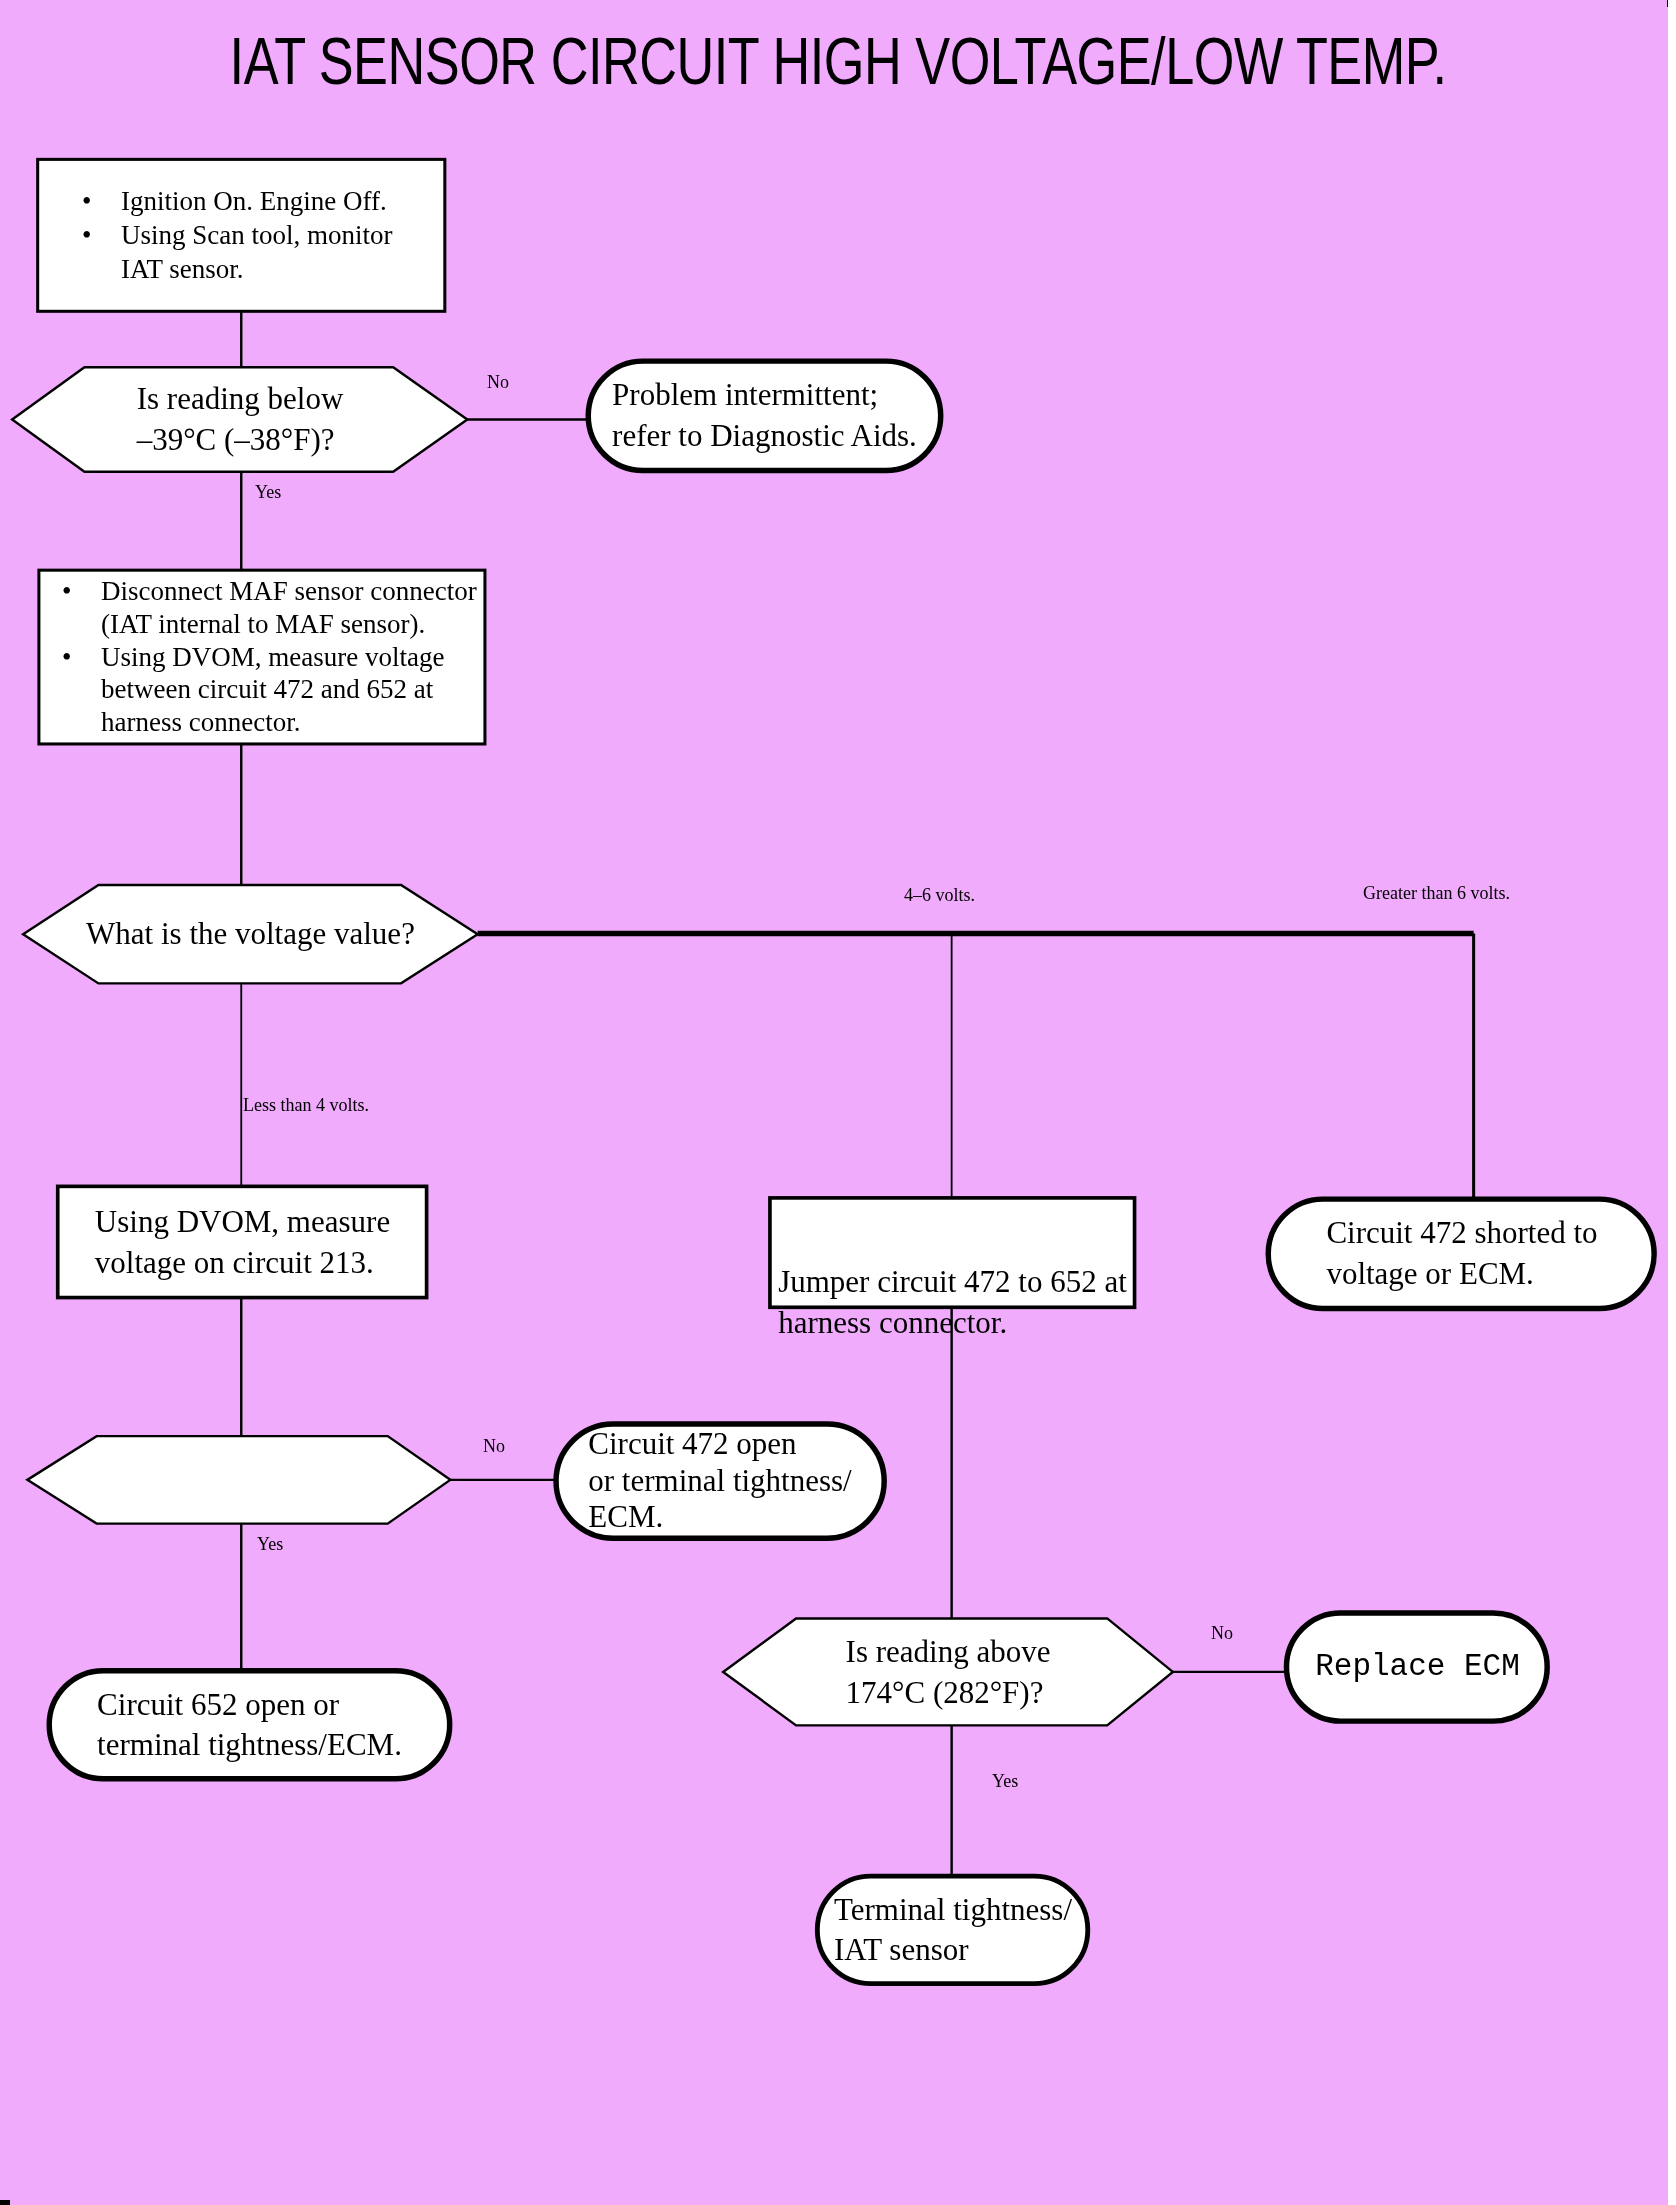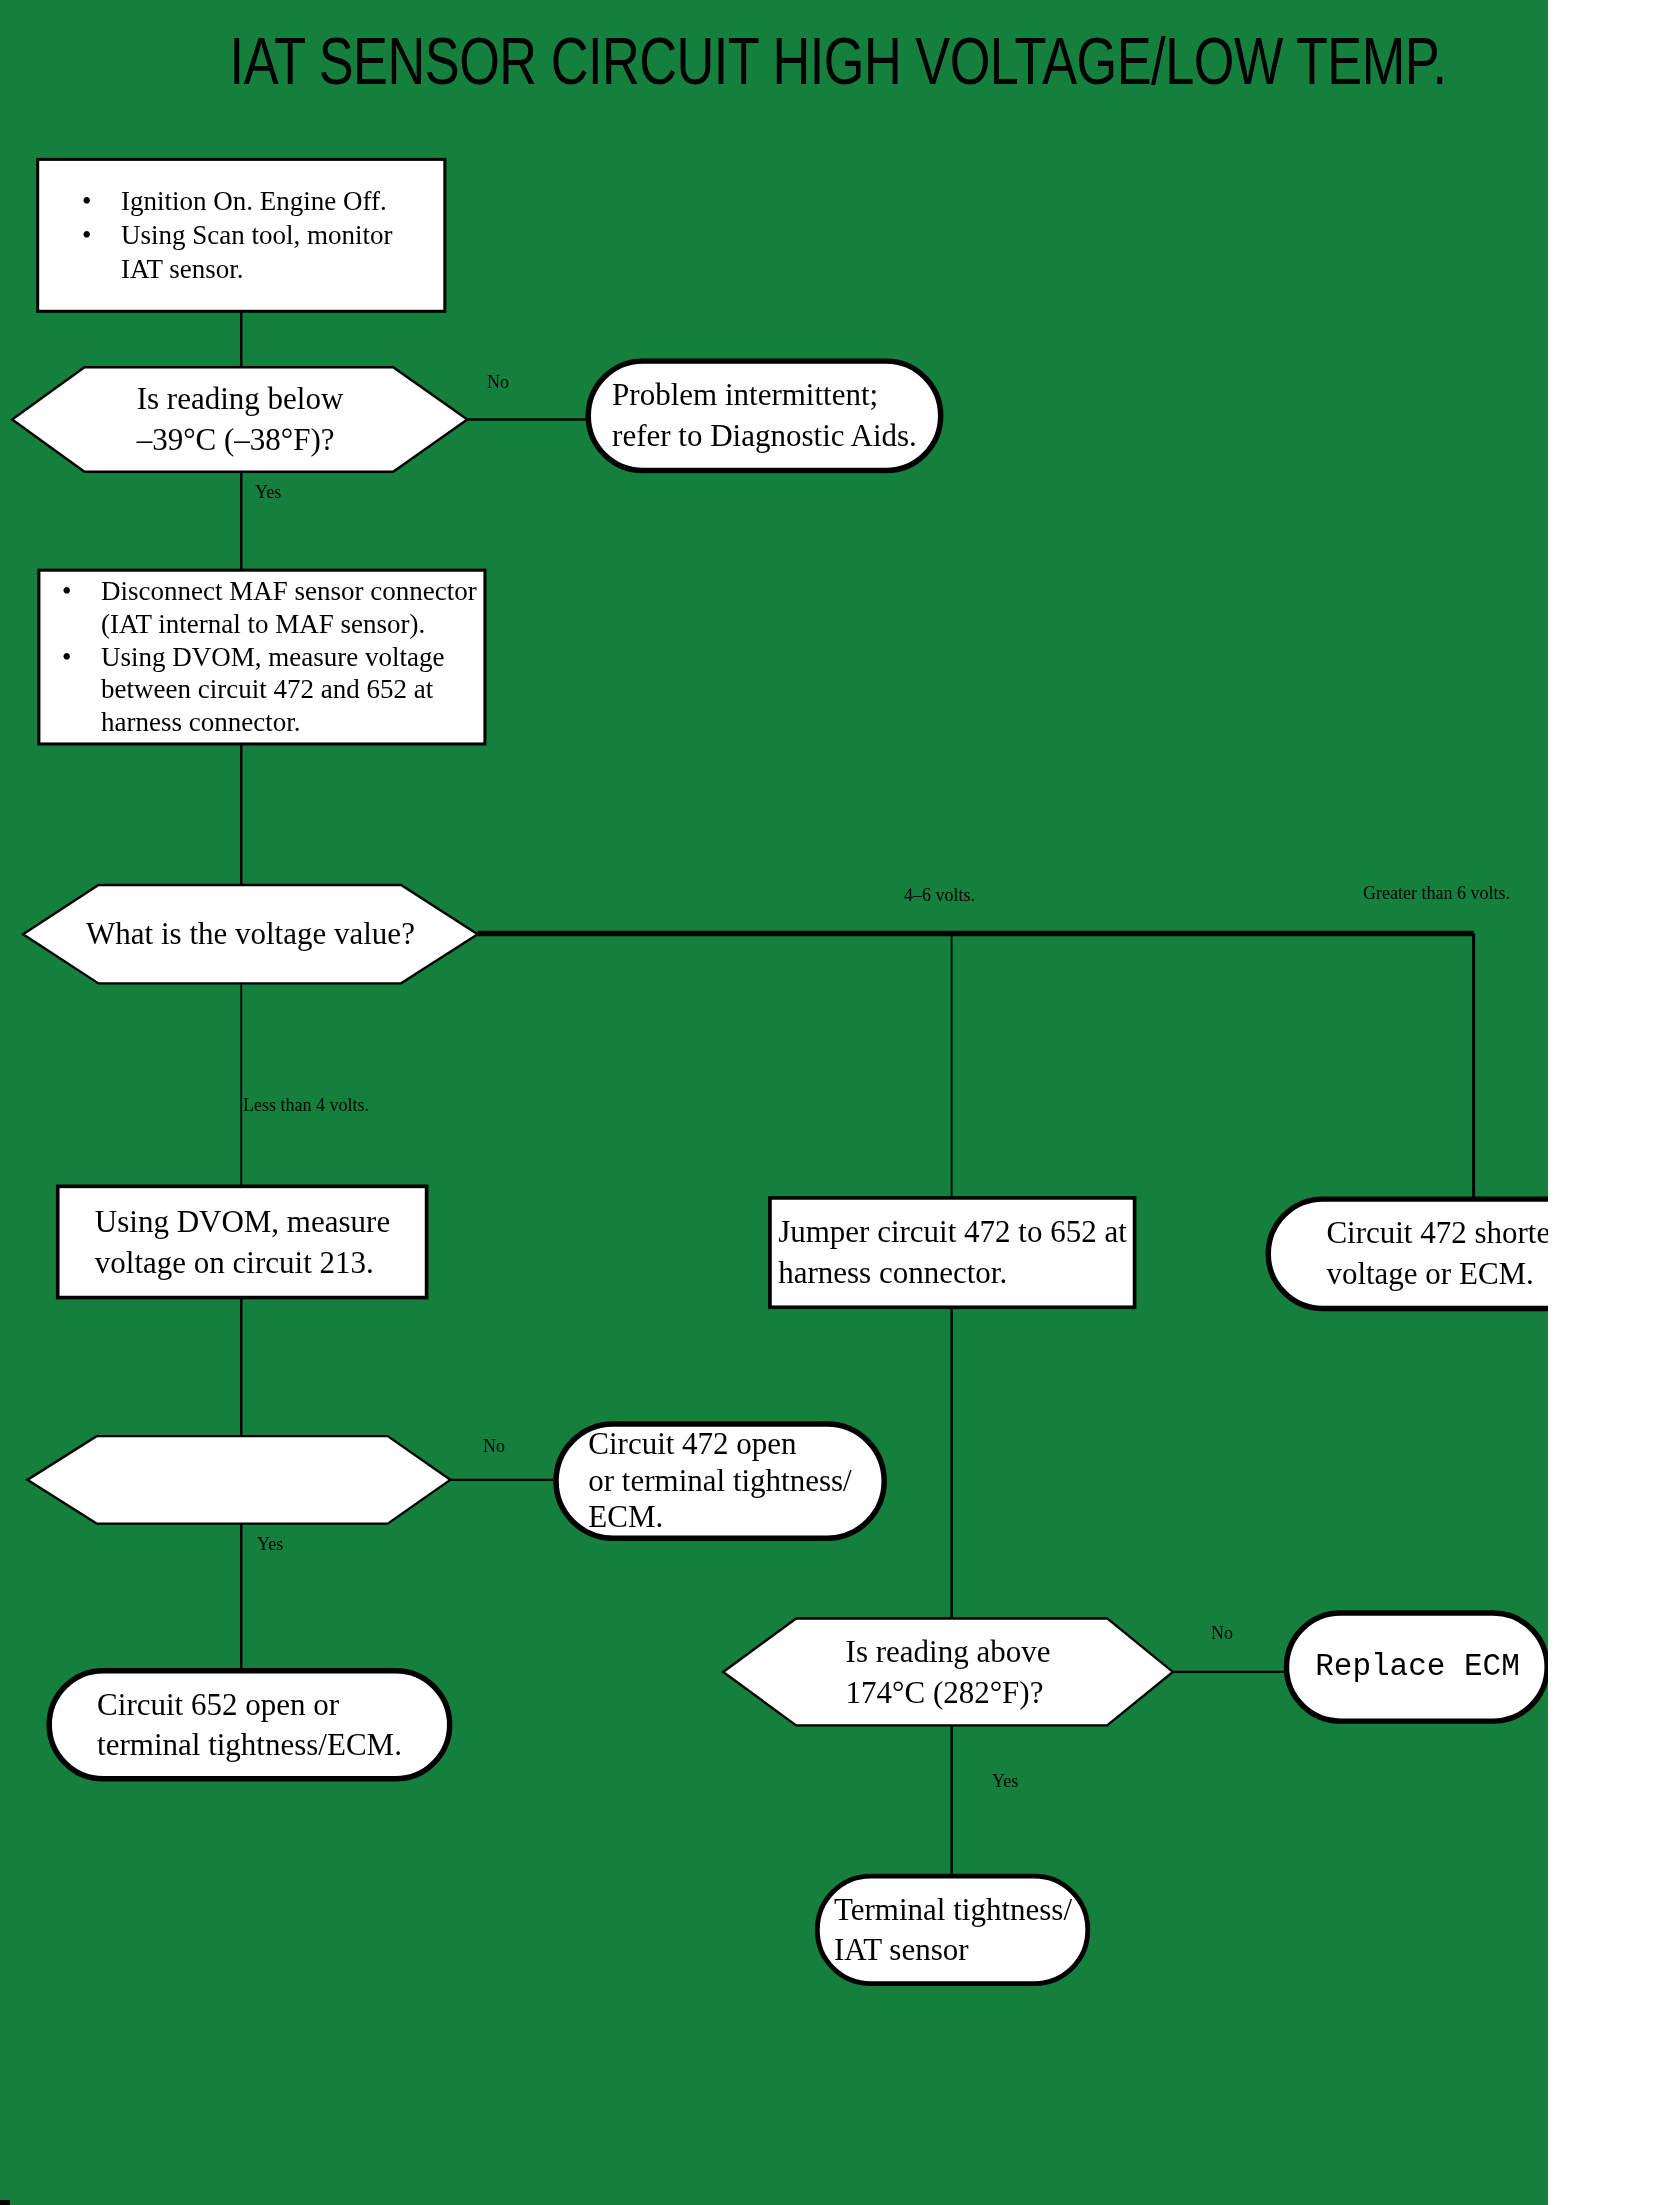--- a/index.html
+++ b/index.html
@@ -1,20 +1,20 @@
 <!DOCTYPE html>
 <html style="font-size:9.7px"><head>
 <meta charset="utf-8">
 <style>
   html,body{margin:0;padding:0;background:#ffffff;}
   .canvas{
     position:relative;
-    width:1548px;
+    width:1668px;
     height:2205px;
-    background:#15803d;
+    background:#f0abfc;
     font-family:"Liberation Serif", serif;
     color:#000;
     overflow:hidden;
   }
   svg.layer{position:absolute;left:0;top:0;width:1676px;height:2205px;}
   .page-title{
     position:absolute;left:0;top:22px;width:1676px;
     text-align:center;
     font-family:"Liberation Sans", sans-serif;
     font-size:67px;
@@ -133,21 +133,21 @@
   </div>
   <span class="edge-label" style="left:904px;top:886px;">4–6 volts.</span>
   <span class="edge-label" style="left:1363px;top:884px;">Greater than 6 volts.</span>
   <span class="edge-label" style="left:243px;top:1096px;">Less than 4 volts.</span>
 
   <div class="txt" style="left:58px;top:1187px;width:369px;height:111px;">
     <span class="block">Using DVOM, measure
 voltage on circuit 213.</span>
   </div>
 
-  <div class="txt" style="left:770px;top:1198px;width:365px;height:109px;">
+  <div class="txt" style="left:770px;top:1248px;width:365px;height:109px;">
     <span class="block">Jumper circuit 472 to 652 at
 harness connector.</span>
   </div>
 
   <div class="txt" style="left:1269px;top:1199px;width:386px;height:109px;">
     <span class="block">Circuit 472 shorted to
 voltage or ECM.</span>
   </div>
 
   <span class="edge-label" style="left:483px;top:1437px;">No</span>

